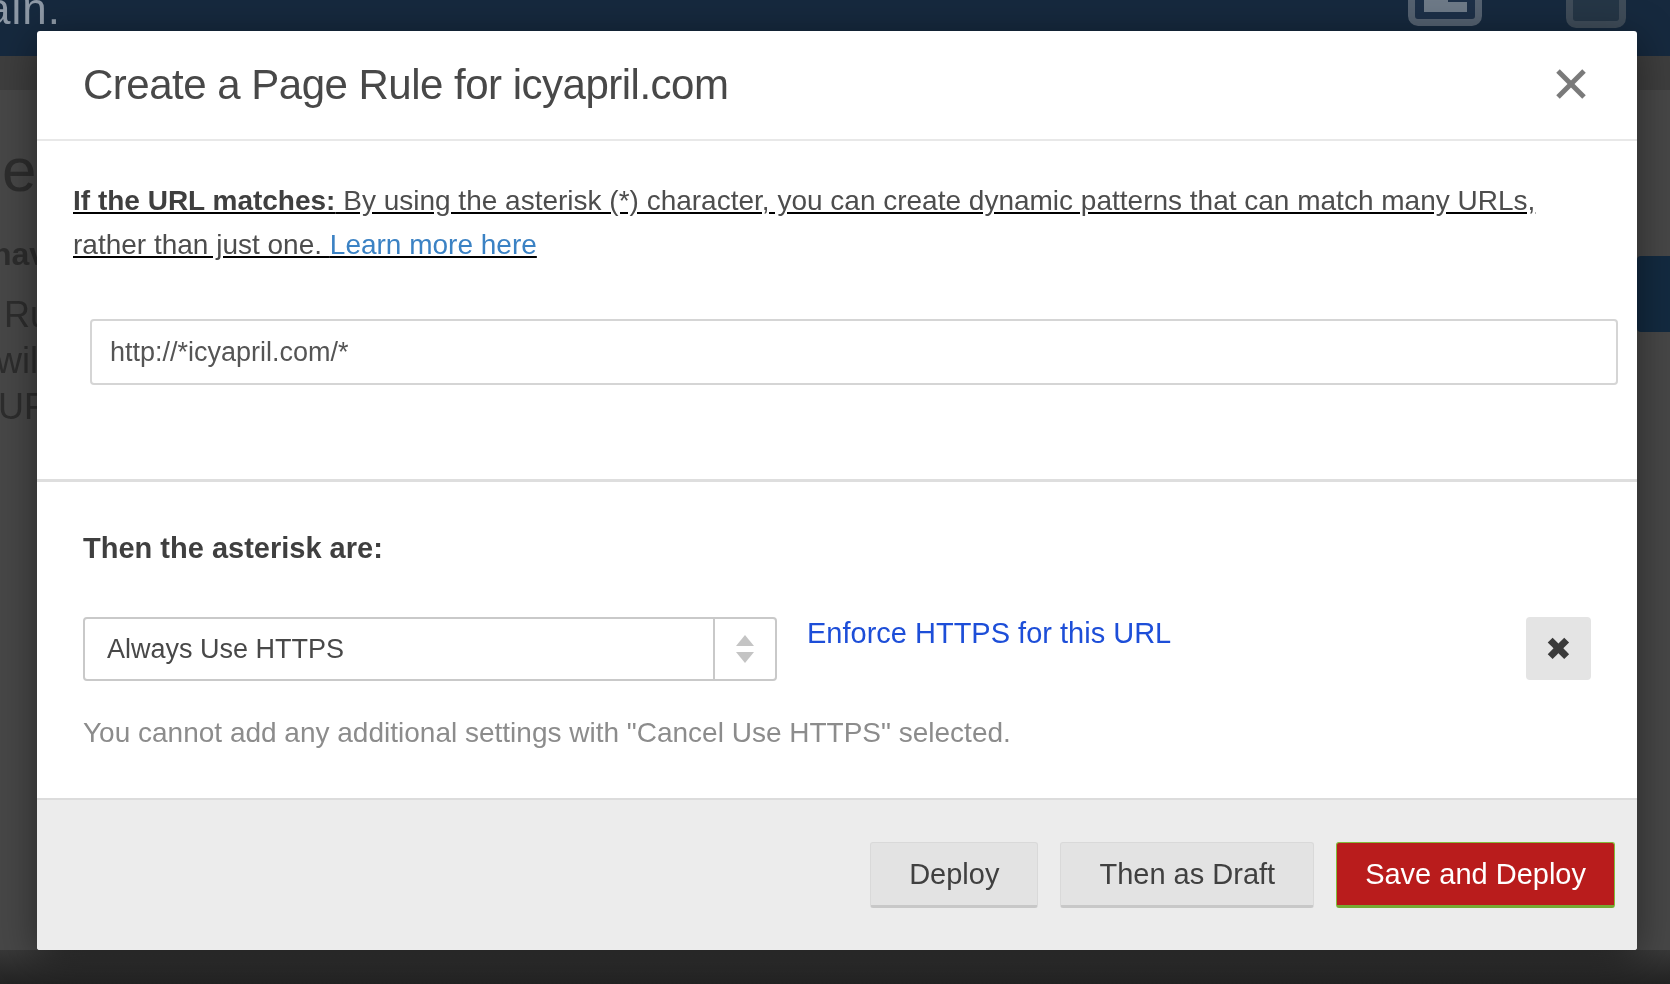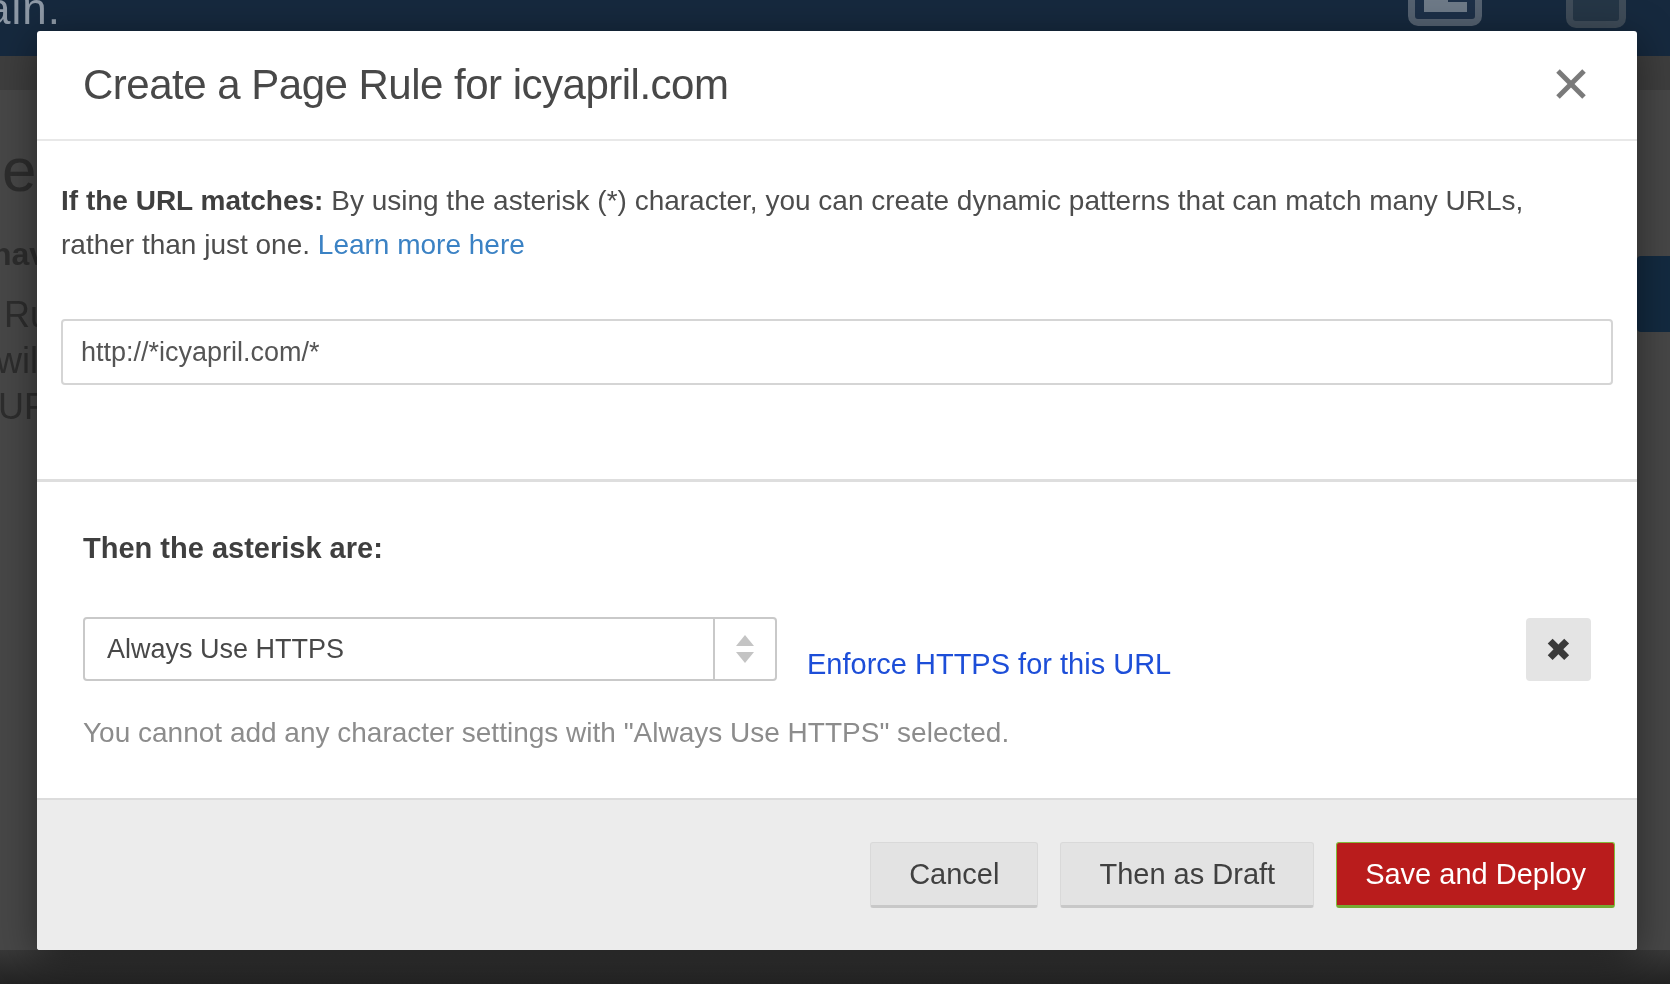--- a/index.html
+++ b/index.html
@@ -62,35 +62,35 @@
   .m-header{
     height:110px;border-bottom:2px solid #e8e8e8;
     display:flex;align-items:center;justify-content:space-between;
     padding:0 46px;box-sizing:border-box;
   }
   .m-title{font-size:42px;font-weight:400;color:#484848;letter-spacing:-0.5px;}
   .m-close{
     width:40px;height:40px;border:none;background:transparent;cursor:pointer;
     display:flex;align-items:center;justify-content:center;padding:0;
   }
-  .m-body1{padding:38px 24px 0;box-sizing:border-box;height:338px;}
+  .m-body1{padding:38px 36px 0;box-sizing:border-box;height:338px;text-decoration:underline;}
   .m-para{
     margin:0;font-size:28px;line-height:44px;color:#4d4d4d;max-width:1480px;
   }
   .m-para b{color:#3f3f3f;font-weight:700;}
   .m-link{color:#3b82c4;text-decoration:none;cursor:pointer;}
   .m-input{
     margin-top:52px;width:100%;height:66px;box-sizing:border-box;
     border:2px solid #d5d5d5;border-radius:4px;background:#fff;
-    font-family:inherit;font-size:27px;color:#555;padding:0 18px;outline:none;
+    font-family:inherit;font-size:27px;color:#555;padding:0 18px;outline:none;margin-left:17px;
   }
   .m-divider{height:3px;background:#dedede;}
   .m-body2{padding:50px 46px 0;box-sizing:border-box;}
   .m-settings-heading{font-size:29px;font-weight:700;color:#3f3f3f;}
-  .m-setting-row{margin-top:52px;display:flex;align-items:flex-end;}
+  .m-setting-row{margin-top:52px;display:flex;align-items:flex-start;}
   .m-select{
     width:694px;height:64px;box-sizing:border-box;display:flex;
     border:2px solid #c9c9c9;border-radius:4px;background:#fff;cursor:pointer;
   }
   .m-select-value{
     flex:1;display:flex;align-items:center;padding-left:22px;
     font-size:27px;color:#484848;
   }
   .m-select-stepper{
     width:60px;border-left:2px solid #c9c9c9;display:flex;flex-direction:column;
@@ -177,22 +177,22 @@
           <div class="tri-up"></div>
           <div class="tri-down"></div>
         </div>
       </div>
       <div class="m-setting-desc">Enforce HTTPS for this URL</div>
       <button class="m-remove-btn">
           <span>✖</span>
         </button>
     </div>
 
-    <div class="m-helper">You cannot add any character settings with "Always Use HTTPS" selected.</div>
+    <div class="m-helper">You cannot add any additional settings with "Cancel Use HTTPS" selected.</div>
   </div>
 
   <div class="m-footer">
-    <button class="btn btn-gray">Cancel</button>
+    <button class="btn btn-gray">Deploy</button>
     <button class="btn btn-gray">Then as Draft</button>
     <button class="btn btn-green">Save and Deploy</button>
   </div>
 
 </div>
 
 </body></html>

